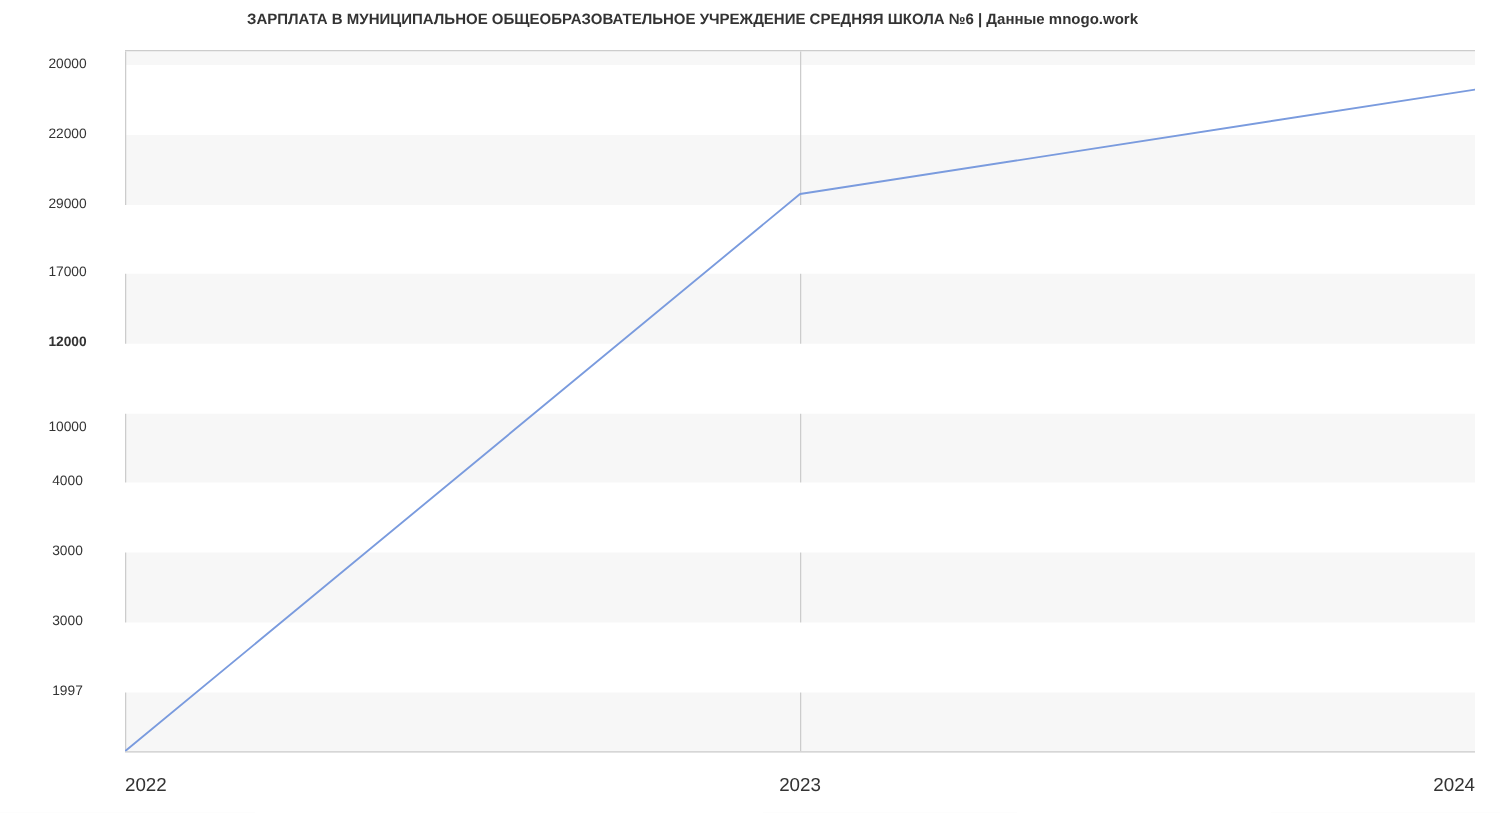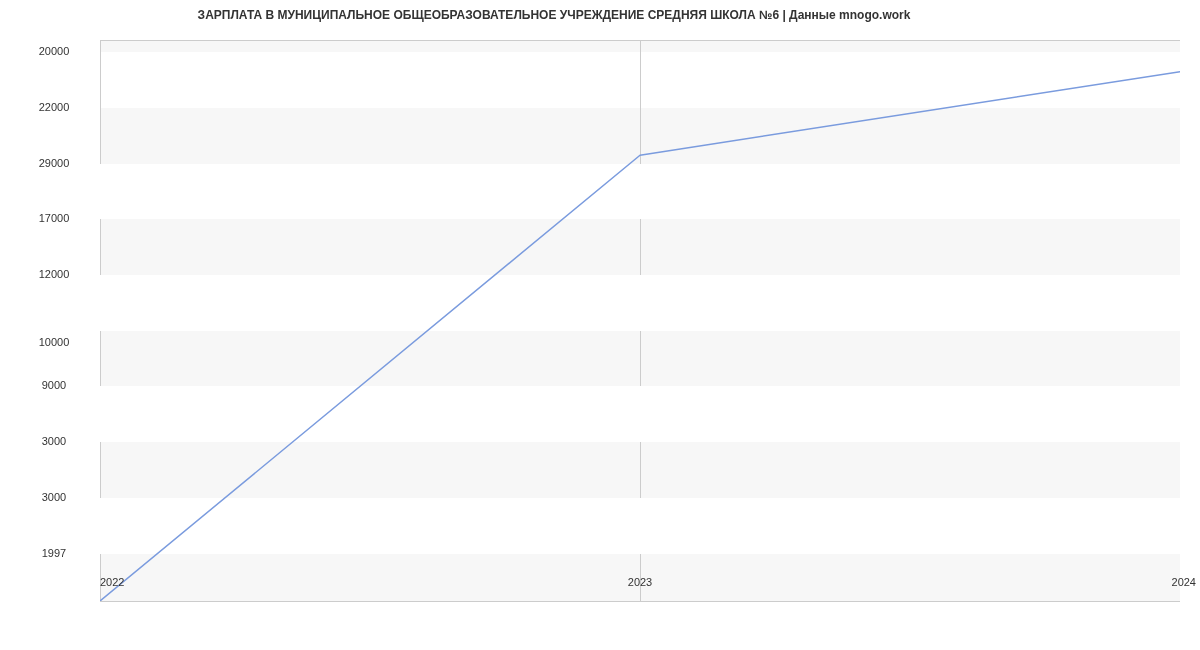--- a/index.html
+++ b/index.html
@@ -55,23 +55,23 @@
     position: absolute;
     right: 1106px; 
     width: 80px;
     text-align: center;
     transform: translateY(-50%);
     font-size: 11px;
     color: #333;
   }
   .x-tick {
     position: absolute;
-    top: 576px;
+    top: 620px;
     transform: translateX(-50%);
-    font-size: 11px;
+    font-size: 15px;
     color: #333;
   }
   svg.lines {
     position: absolute;
     left: 0;
     top: 0;
     width: 100%;
     height: 100%;
     overflow: visible;
   }
@@ -97,23 +97,23 @@
       <div class="hband" style="top: 234.03px; height: 55.7214px;"></div>
       <div class="hband" style="top: 345.473px; height: 55.7214px;"></div>
       <div class="hband" style="top: 456.915px; height: 55.7214px;"></div>
     <svg class="lines" viewBox="0 0 1080 560" preserveAspectRatio="none">
       <path class="series-path" d="M0.00 560.00 L540.00 114.23 L1080.00 30.65" style="stroke: rgb(122, 155, 222);"></path>
     </svg>
   </div>
 <div class="y-tick" style="top: 552.637px;">1997</div>
     <div class="y-tick" style="top: 496.915px;">3000</div>
     <div class="y-tick" style="top: 441.194px;">3000</div>
-    <div class="y-tick" style="top: 385.473px;">9000</div>
+    <div class="y-tick" style="top: 385.473px;">4000</div>
     <div class="y-tick" style="top: 329.751px; margin-top: 12px;">10000</div>
-    <div class="y-tick" style="top: 274.03px;">12000</div>
+    <div class="y-tick" style="top: 274.03px; font-weight: bold;">12000</div>
     <div class="y-tick" style="top: 218.308px;">17000</div>
     <div class="y-tick" style="top: 162.587px;">29000</div>
     <div class="y-tick" style="top: 106.866px;">22000</div>
     <div class="y-tick" style="top: 51.1443px;">20000</div>
     <div class="x-tick" style="transform: translateX(0px); left: 100px;">2022</div>
     <div class="x-tick" style="left: 640px;">2023</div>
-    <div class="x-tick" style="transform: translateX(-100%); left: 1180px; margin-left: 16px;">2024</div>
+    <div class="x-tick" style="transform: translateX(-100%); left: 1180px;">2024</div>
   </div>
 
 </body></html>

